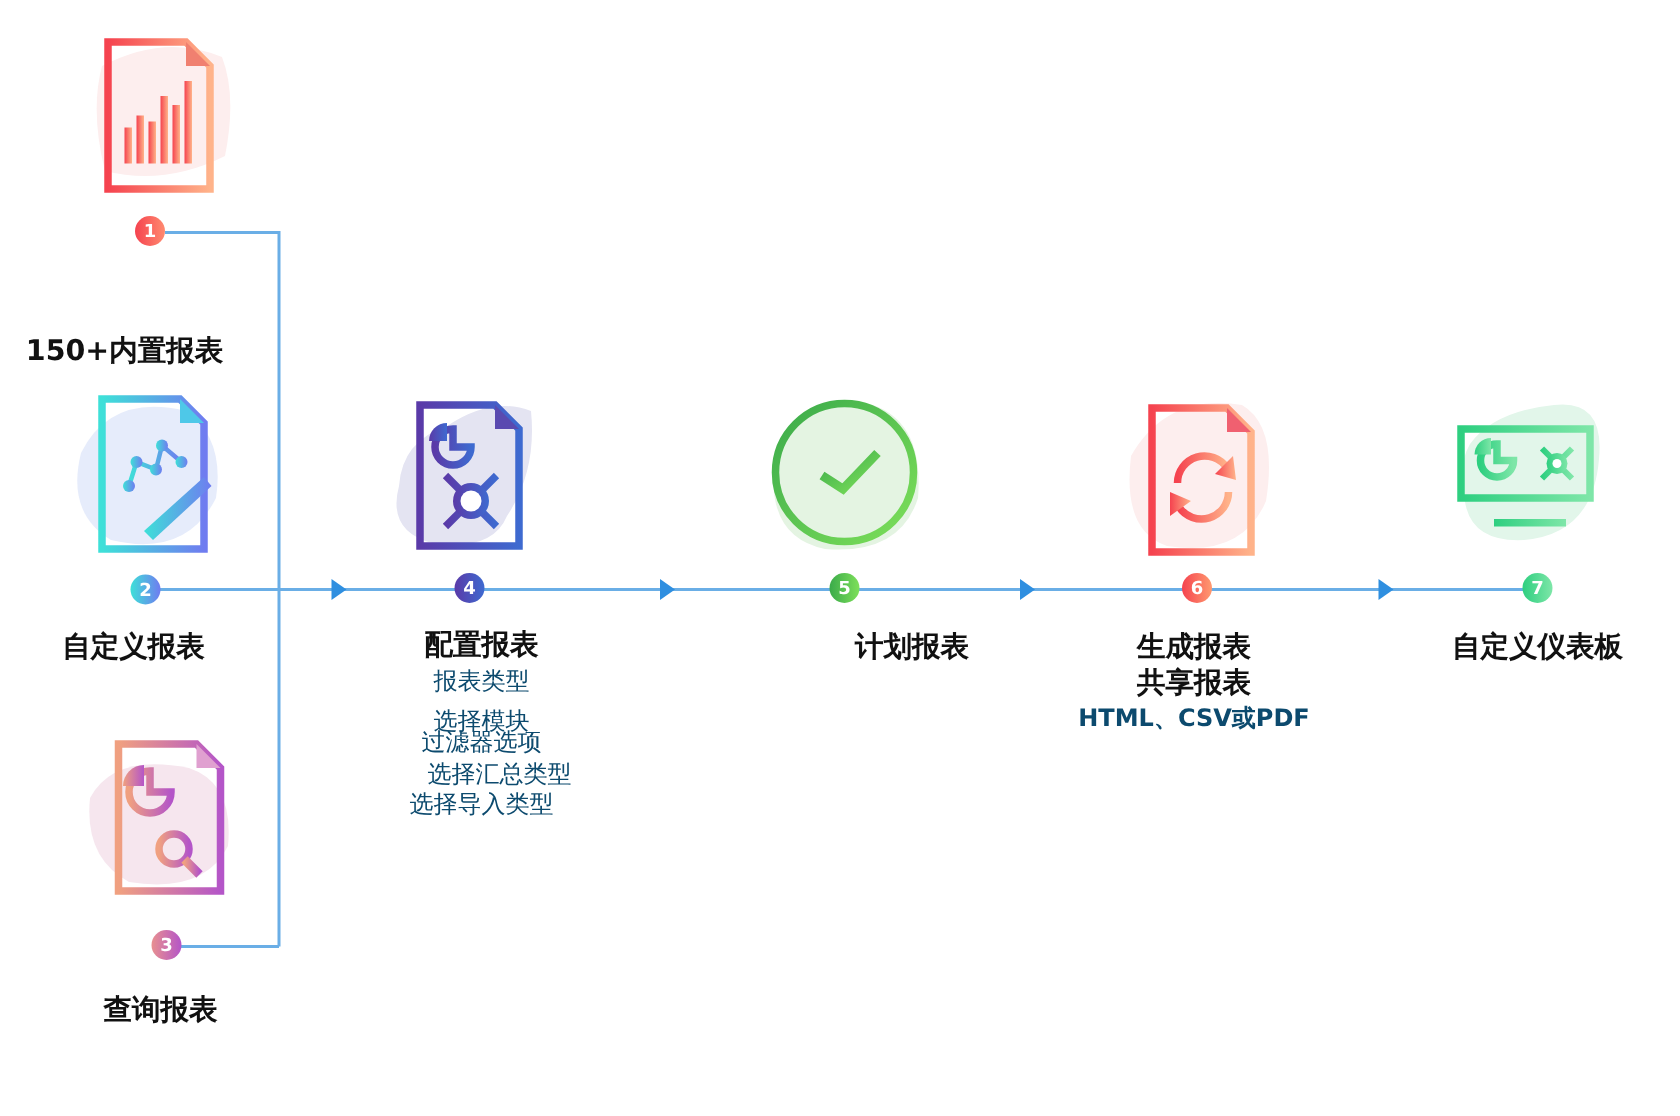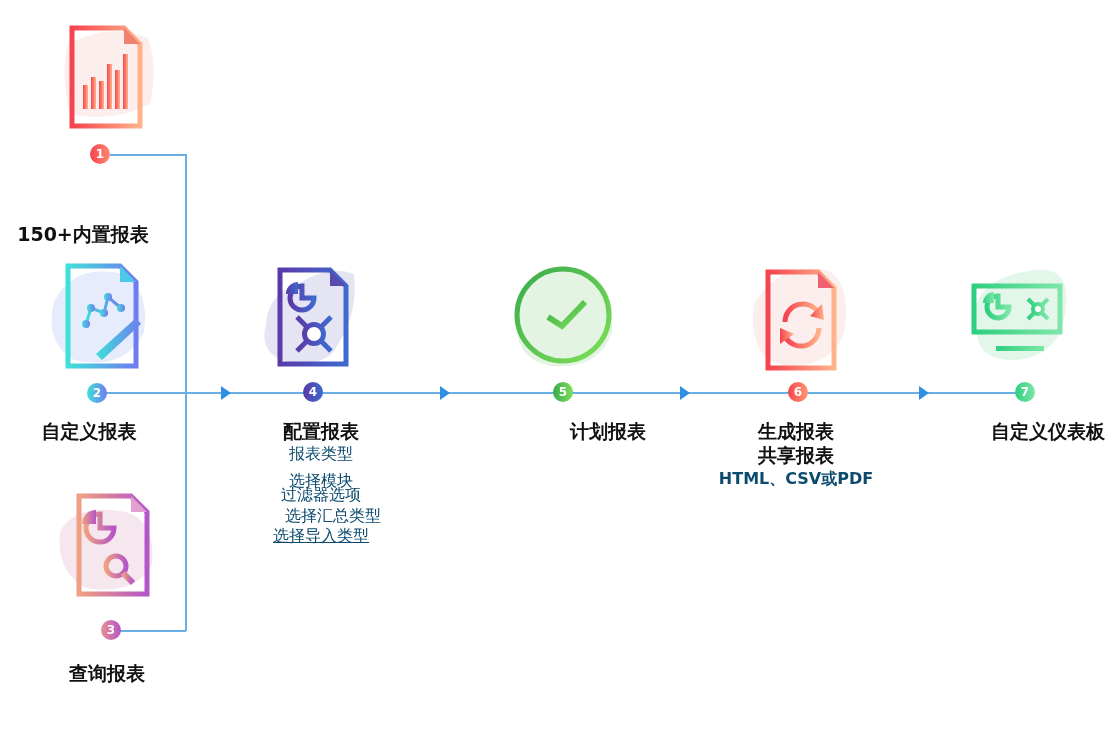--- a/index.html
+++ b/index.html
@@ -100,26 +100,26 @@
   <g stroke="url(#g4)" stroke-width="5">
     <line x1="56" y1="46" x2="56" y2="94"></line>
     <line x1="32" y1="70" x2="80" y2="70"></line>
     <line x1="39" y1="53" x2="73" y2="87"></line>
     <line x1="73" y1="53" x2="39" y2="87"></line>
   </g>
   <circle cx="56" cy="70" r="12" fill="url(#g4)"></circle>
   <circle cx="56" cy="70" r="7" fill="#fff"></circle>
 </svg>
 <div class="badge" style="left:303px; top:382px; background:linear-gradient(90deg,#5a3aa8,#3e6ad0);">4</div>
-<div class="title" style="left:321px; top:419px;">配置报表</div>
+<div class="title" style="left:321px; top:419px;font-family:Liberation Serif, serif;">配置报表</div>
 <div class="sub" style="left:321px; top:444px;">报表类型</div>
 <div class="sub" style="left:321px; top:471px;">选择模块</div>
 <div class="sub" style="left:321px; top:485px;">过滤器选项</div>
 <div class="sub" style="left:321px; top:506px;margin-left:12px;">选择汇总类型</div>
-<div class="sub" style="left:321px; top:526px;text-decoration:underline;">选择导入类型</div>
+<div class="sub" style="left:321px; top:526px;">选择导入类型</div>
 
 <svg class="icon" style="left:510px; top:262px;" width="110" height="110" viewBox="0 0 110 110">
   <defs>
     <linearGradient id="g5" x1="0" x2="1" y1="0" y2="1">
         <stop offset="0" stop-color="#3aaa4a"></stop>
         <stop offset="1" stop-color="#7ee05a"></stop>
       </linearGradient>
   </defs>
   <path d="M6 50 Q2 96 40 104 Q90 108 102 70 Q106 20 72 8 Q20 0 6 50Z" fill="#e4f4e2"></path>
   <circle cx="53" cy="53" r="46" fill="none" stroke="url(#g5)" stroke-width="5"></circle>
@@ -163,13 +163,13 @@
     <line x1="72" y1="28" x2="72" y2="58"></line>
     <line x1="57" y1="43" x2="87" y2="43"></line>
     <line x1="62" y1="33" x2="82" y2="53"></line>
     <line x1="82" y1="33" x2="62" y2="53"></line>
   </g>
   <circle cx="72" cy="43" r="7" fill="url(#g7)"></circle>
   <circle cx="72" cy="43" r="3" fill="#fff"></circle>
   <rect x="30" y="80" width="48" height="5" fill="url(#g7)"></rect>
 </svg>
 <div class="badge" style="left:1015px; top:382px; background:linear-gradient(90deg,#2ecf80,#7ee6a8);">7</div>
-<div class="title" style="left:1025px; top:419px;margin-left:23px;">自定义仪表板</div>
+<div class="title" style="left:1025px; top:419px;">自定义仪表板</div>
 
 </body></html>

